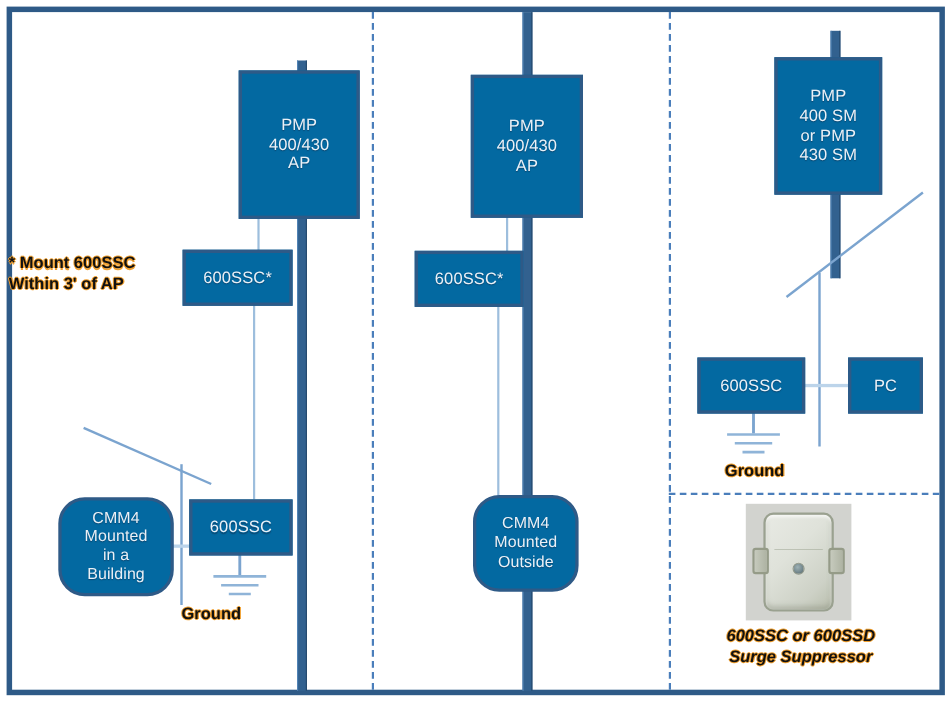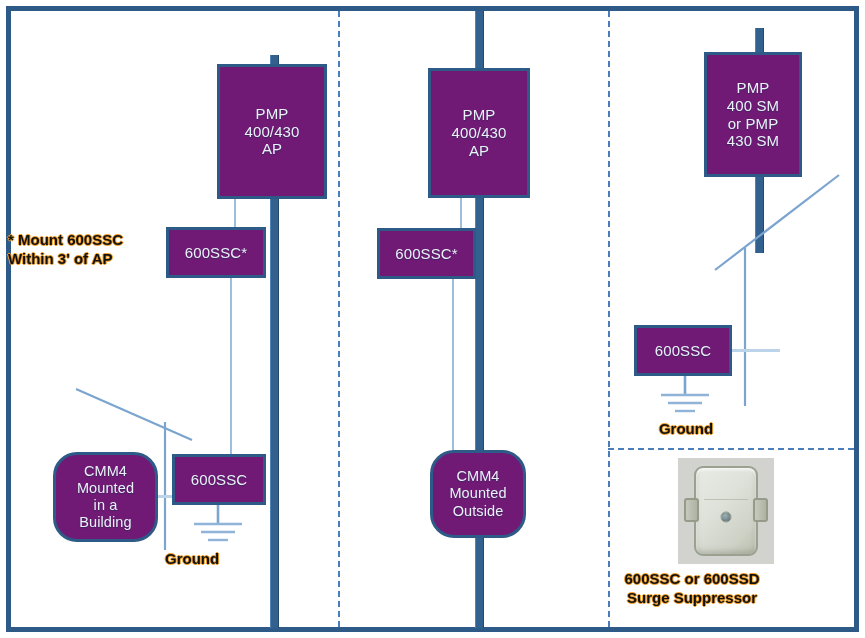--- a/index.html
+++ b/index.html
@@ -47,21 +47,21 @@
     position: absolute;
     background: #32618f;
     border-left: 1px solid #5183b5;
     border-right: 1px solid #23486b;
     box-sizing: border-box;
   }
 
   
   .box {
     position: absolute;
-    background: #701a75;
+    background: #0369a1;
     border: 3px solid #2e5a87;
     box-sizing: border-box;
     color: #eaf1f8;
     display: flex;
     align-items: center;
     justify-content: center;
     text-align: center;
     font-size: 15px;
     line-height: 1.18;
     letter-spacing: 0.1px;
@@ -248,33 +248,34 @@
 
   <svg class="wire-diag" style="left:705px; top:170px; width:150px; height:130px;">
     <line x1="10" y1="100" x2="134" y2="5"></line>
     <line x1="40" y1="78" x2="40" y2="236"></line>
   </svg>
 
   <div class="box" style="left:634px; top:325px; width:98px; height:51px;">600SSC</div>
 
   <div class="wire-h" style="left:728px; top:349px; width:52px;"></div>
 
+  <div class="box" style="left:771px; top:325px; width:68px; height:51px;">PC</div>
 
   <svg class="ground-sym" style="left:645px; top:374px; width:80px; height:48px;">
     <line class="stem" x1="40" y1="0" x2="40" y2="20"></line>
     <line x1="16" y1="21" x2="64" y2="21"></line>
     <line x1="23" y1="29" x2="57" y2="29"></line>
     <line x1="30" y1="37" x2="50" y2="37"></line>
   </svg>
   <div class="label-bold center" style="left:634px; top:420px; width:104px;">Ground</div>
 
   <div class="photo-wrap" style="left:678px; top:458px; width:96px; height:106px;">
     <div class="ss-body">
       <div class="ss-tab left"></div>
       <div class="ss-tab right"></div>
       <div class="ss-seam"></div>
       <div class="ss-port"></div>
     </div>
   </div>
-  <div class="label-bold center" style="left:578px; top:570px; width:228px;">600SSC or 600SSD
+  <div class="label-bold center" style="left:614px; top:570px; width:228px;font-style:italic;">600SSC or 600SSD
 Surge Suppressor</div>
 
 </div>
 
 </body></html>

